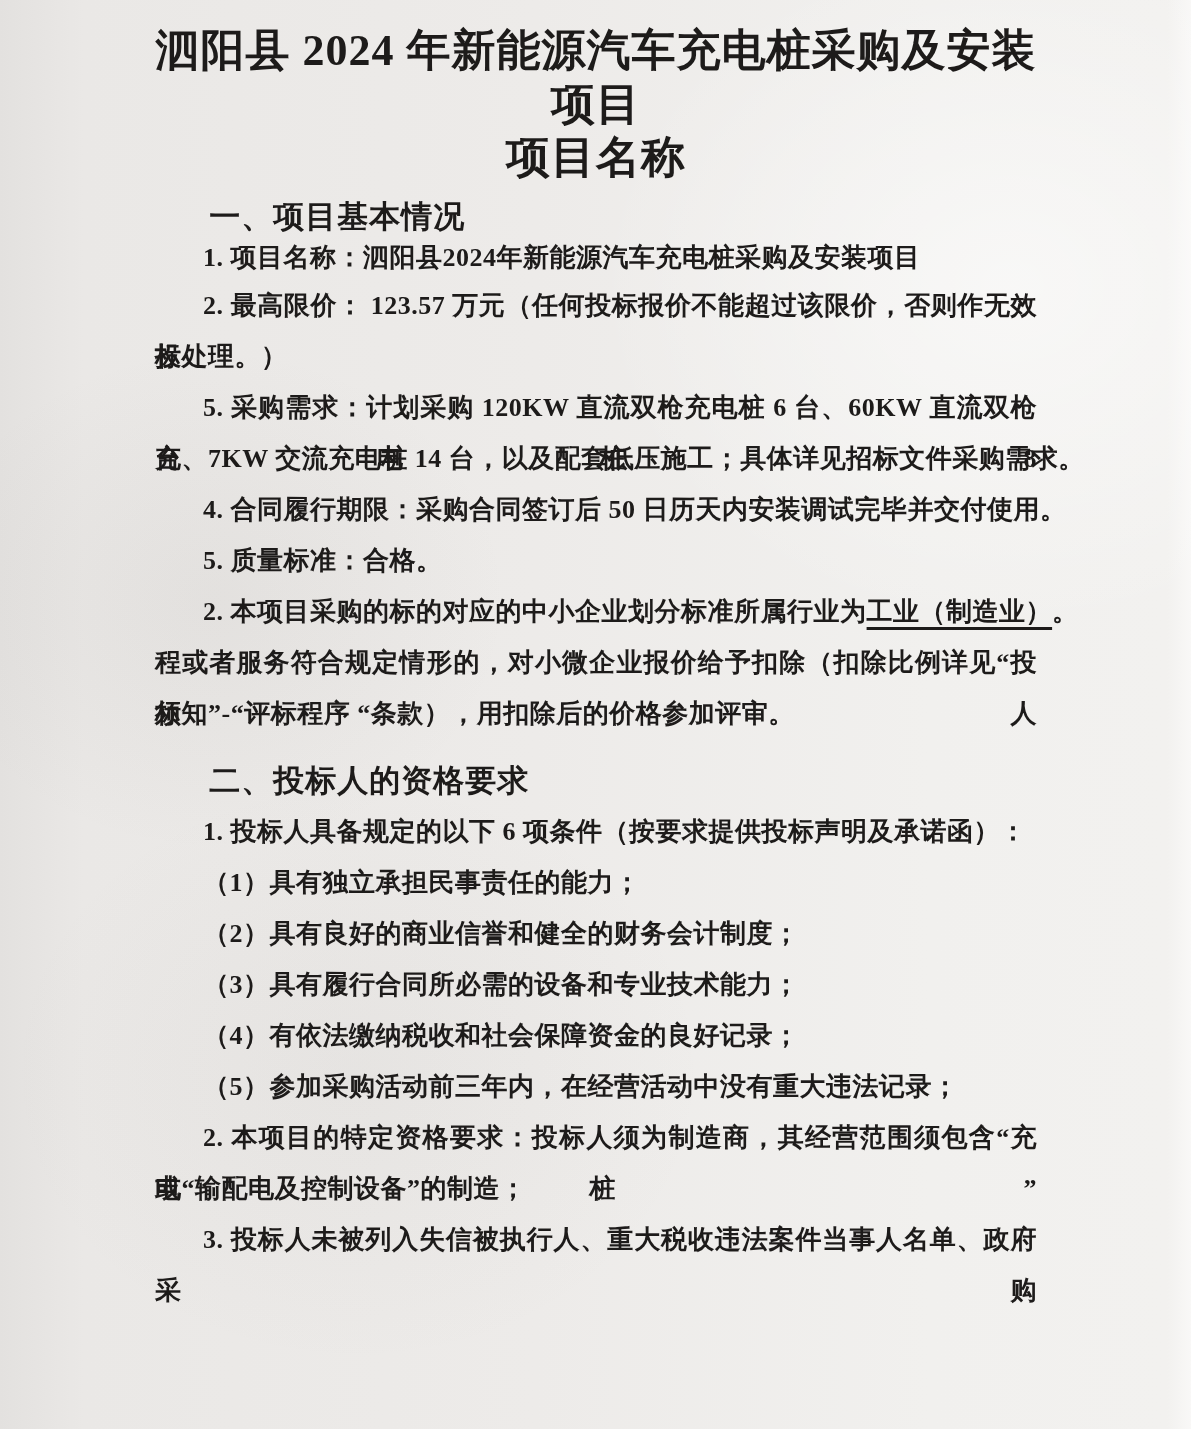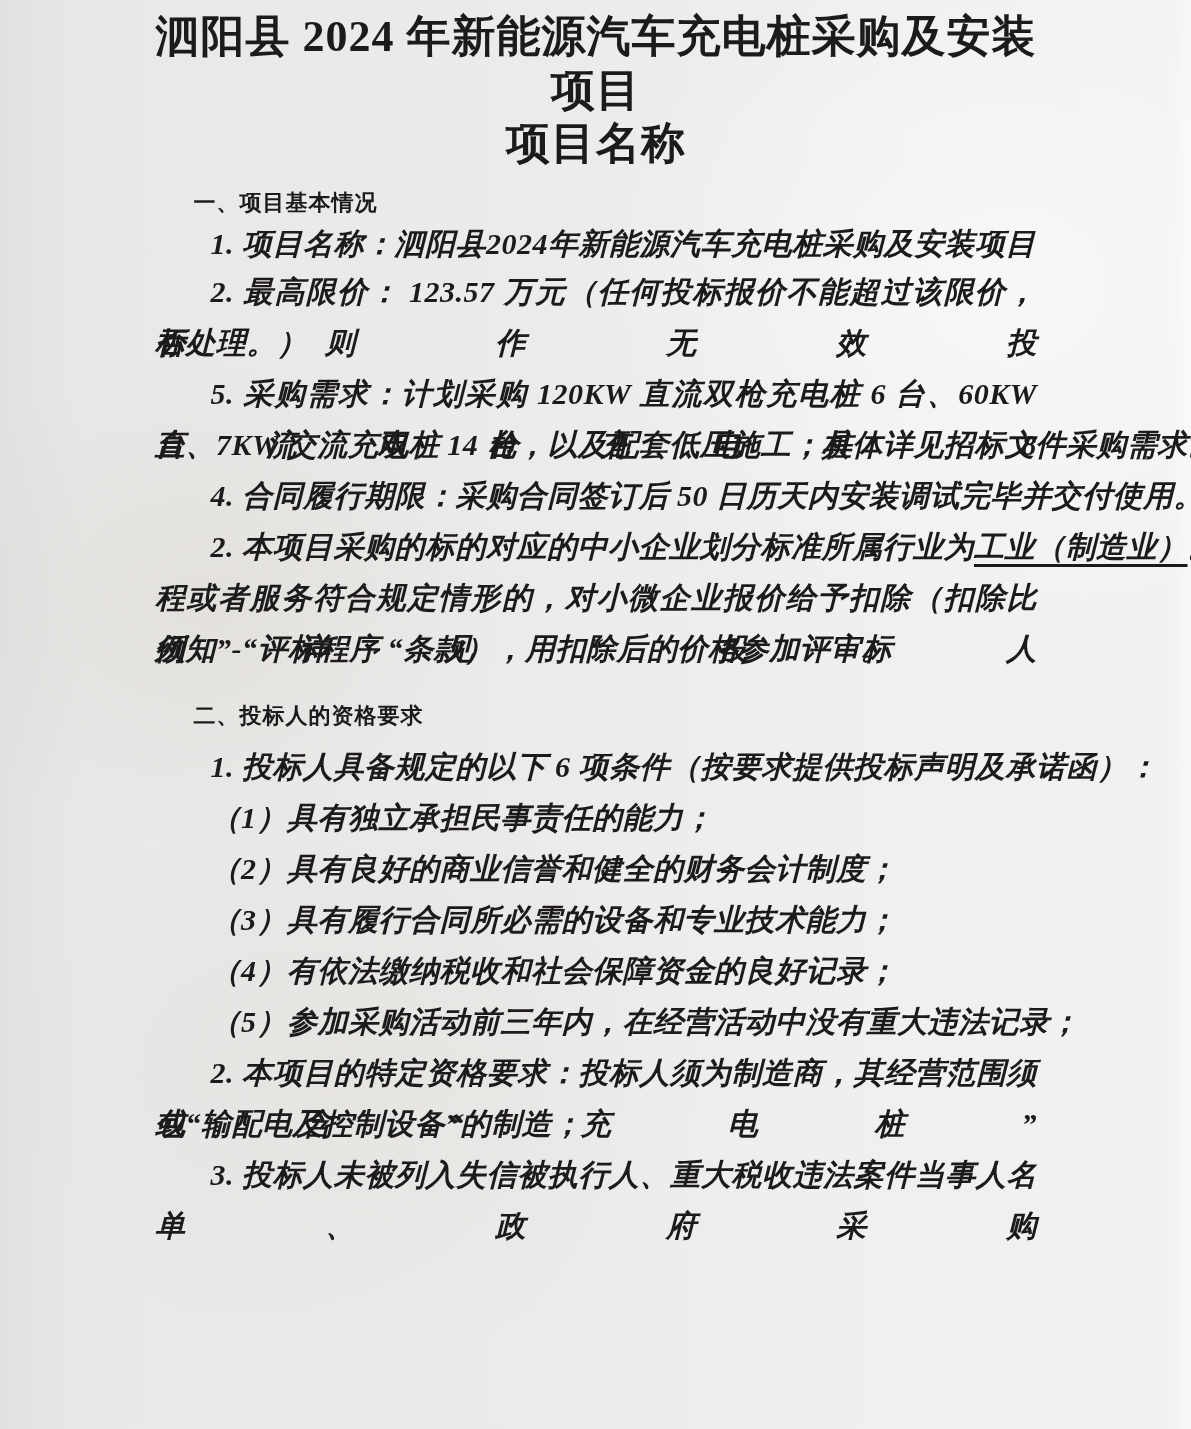--- a/index.html
+++ b/index.html
@@ -23,39 +23,38 @@
     width:882px;
   }
   .title{
     text-align:center;
     font-size:44px;
     font-weight:bold;
     line-height:54px;
     letter-spacing:1px;
     font-family:"Liberation Serif","DejaVu Serif",serif;
   }
-  .title.first{padding-top:10px;}
+  .title.first{padding-top:24px;}
   .title.second{line-height:52px;}
   .heading{
-    font-size:22px;
+    font-size:31px;
     font-weight:bold;
     font-family:"Liberation Sans","DejaVu Sans",sans-serif;
     line-height:38px;
     margin-top:14px;
     text-indent:1.75em;
     letter-spacing:1px;
   }
   .bline{
-    font-size:30px;
+    font-size:26px;
     font-weight:600;
     line-height:51px;
     height:51px;
     white-space:nowrap;
     letter-spacing:0.5px;
-    font-style:italic;
   }
   .bline.tight{height:44px;line-height:44px;}
   .bline.ind{text-indent:1.85em;}
   .bline.full{text-align:justify;text-align-last:justify;white-space:normal;}
   .heading2{margin-top:16px;height:51px;line-height:51px;}
   .u{
     text-decoration:underline;
     text-decoration-thickness:2.5px;
     text-underline-offset:7px;
   }
@@ -70,20 +69,21 @@
     <div class="title second">项目名称</div>
 
     <div class="heading">一、项目基本情况</div>
 
     <div class="bline ind tight">1. 项目名称：泗阳县2024年新能源汽车充电桩采购及安装项目</div>
     <div class="bline ind full">2. 最高限价：  123.57 万元（任何投标报价不能超过该限价，否则作无效投</div>
     <div class="bline">标处理。）</div>
     <div class="bline ind full">5. 采购需求：计划采购 120KW 直流双枪充电桩 6 台、60KW 直流双枪充电桩 8</div>
     <div class="bline">台、7KW 交流充电桩 14 台，以及配套低压施工；具体详见招标文件采购需求。</div>
     <div class="bline ind">4. 合同履行期限：采购合同签订后 50 日历天内安装调试完毕并交付使用。</div>
+    <div class="bline ind">5. 质量标准：合格。</div>
     <div class="bline ind"><span>2. 本项目采购的标的对应的中小企业划分标准所属行业为</span><span class="u">工业（制造业）</span><span>。</span></div>
     <div class="bline full">程或者服务符合规定情形的，对小微企业报价给予扣除（扣除比例详见“投标人</div>
     <div class="bline">须知”-“评标程序 “条款），用扣除后的价格参加评审。</div>
 
     <div class="heading heading2">二、投标人的资格要求</div>
 
     <div class="bline ind">1. 投标人具备规定的以下 6 项条件（按要求提供投标声明及承诺函）：</div>
     <div class="bline ind">（1）具有独立承担民事责任的能力；</div>
     <div class="bline ind">（2）具有良好的商业信誉和健全的财务会计制度；</div>
     <div class="bline ind">（3）具有履行合同所必需的设备和专业技术能力；</div>

